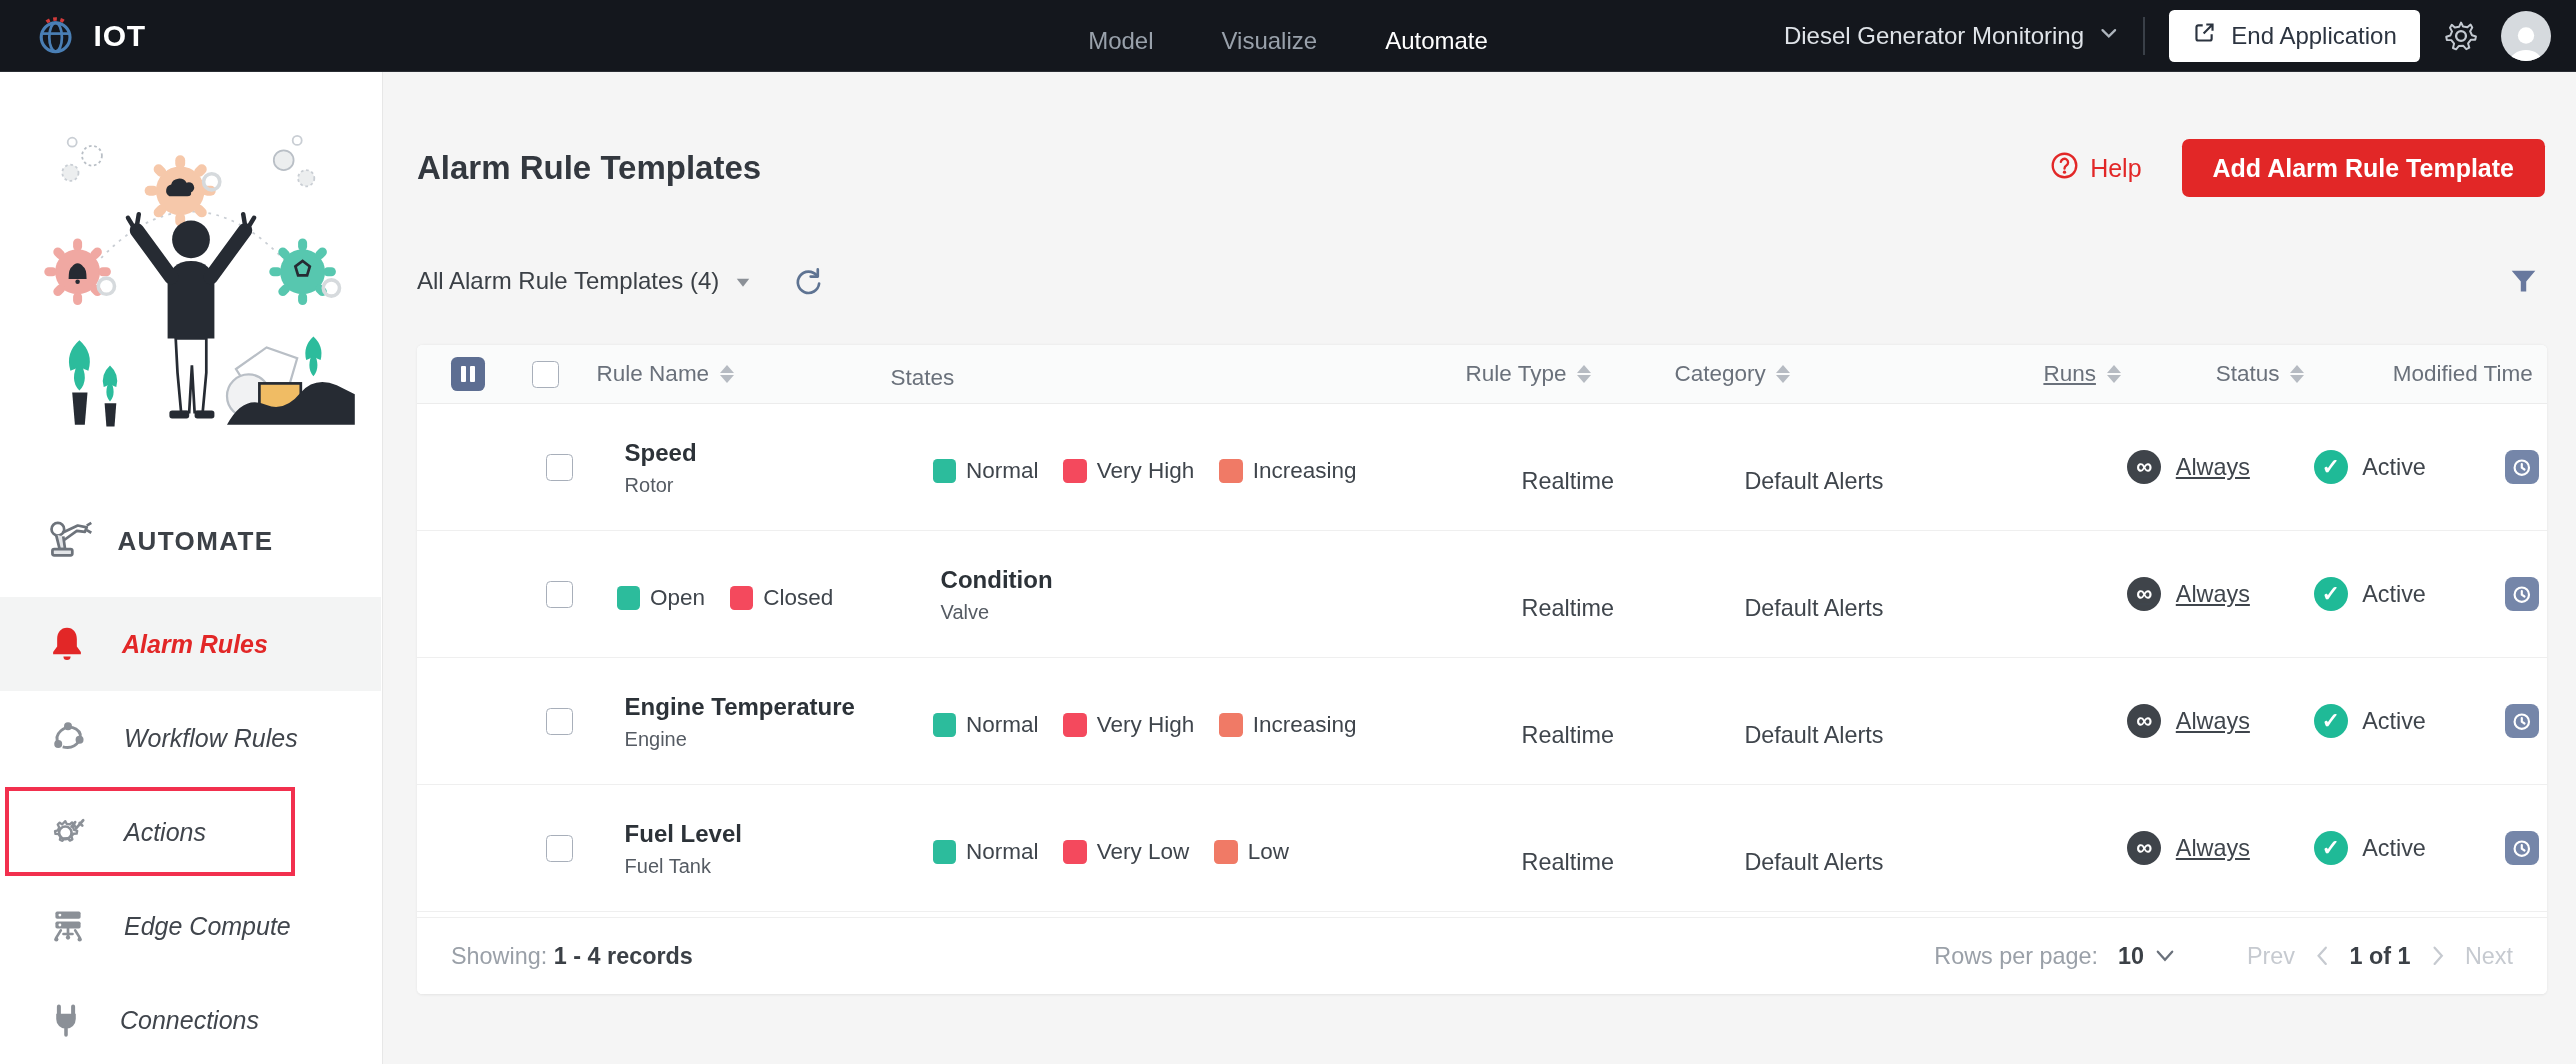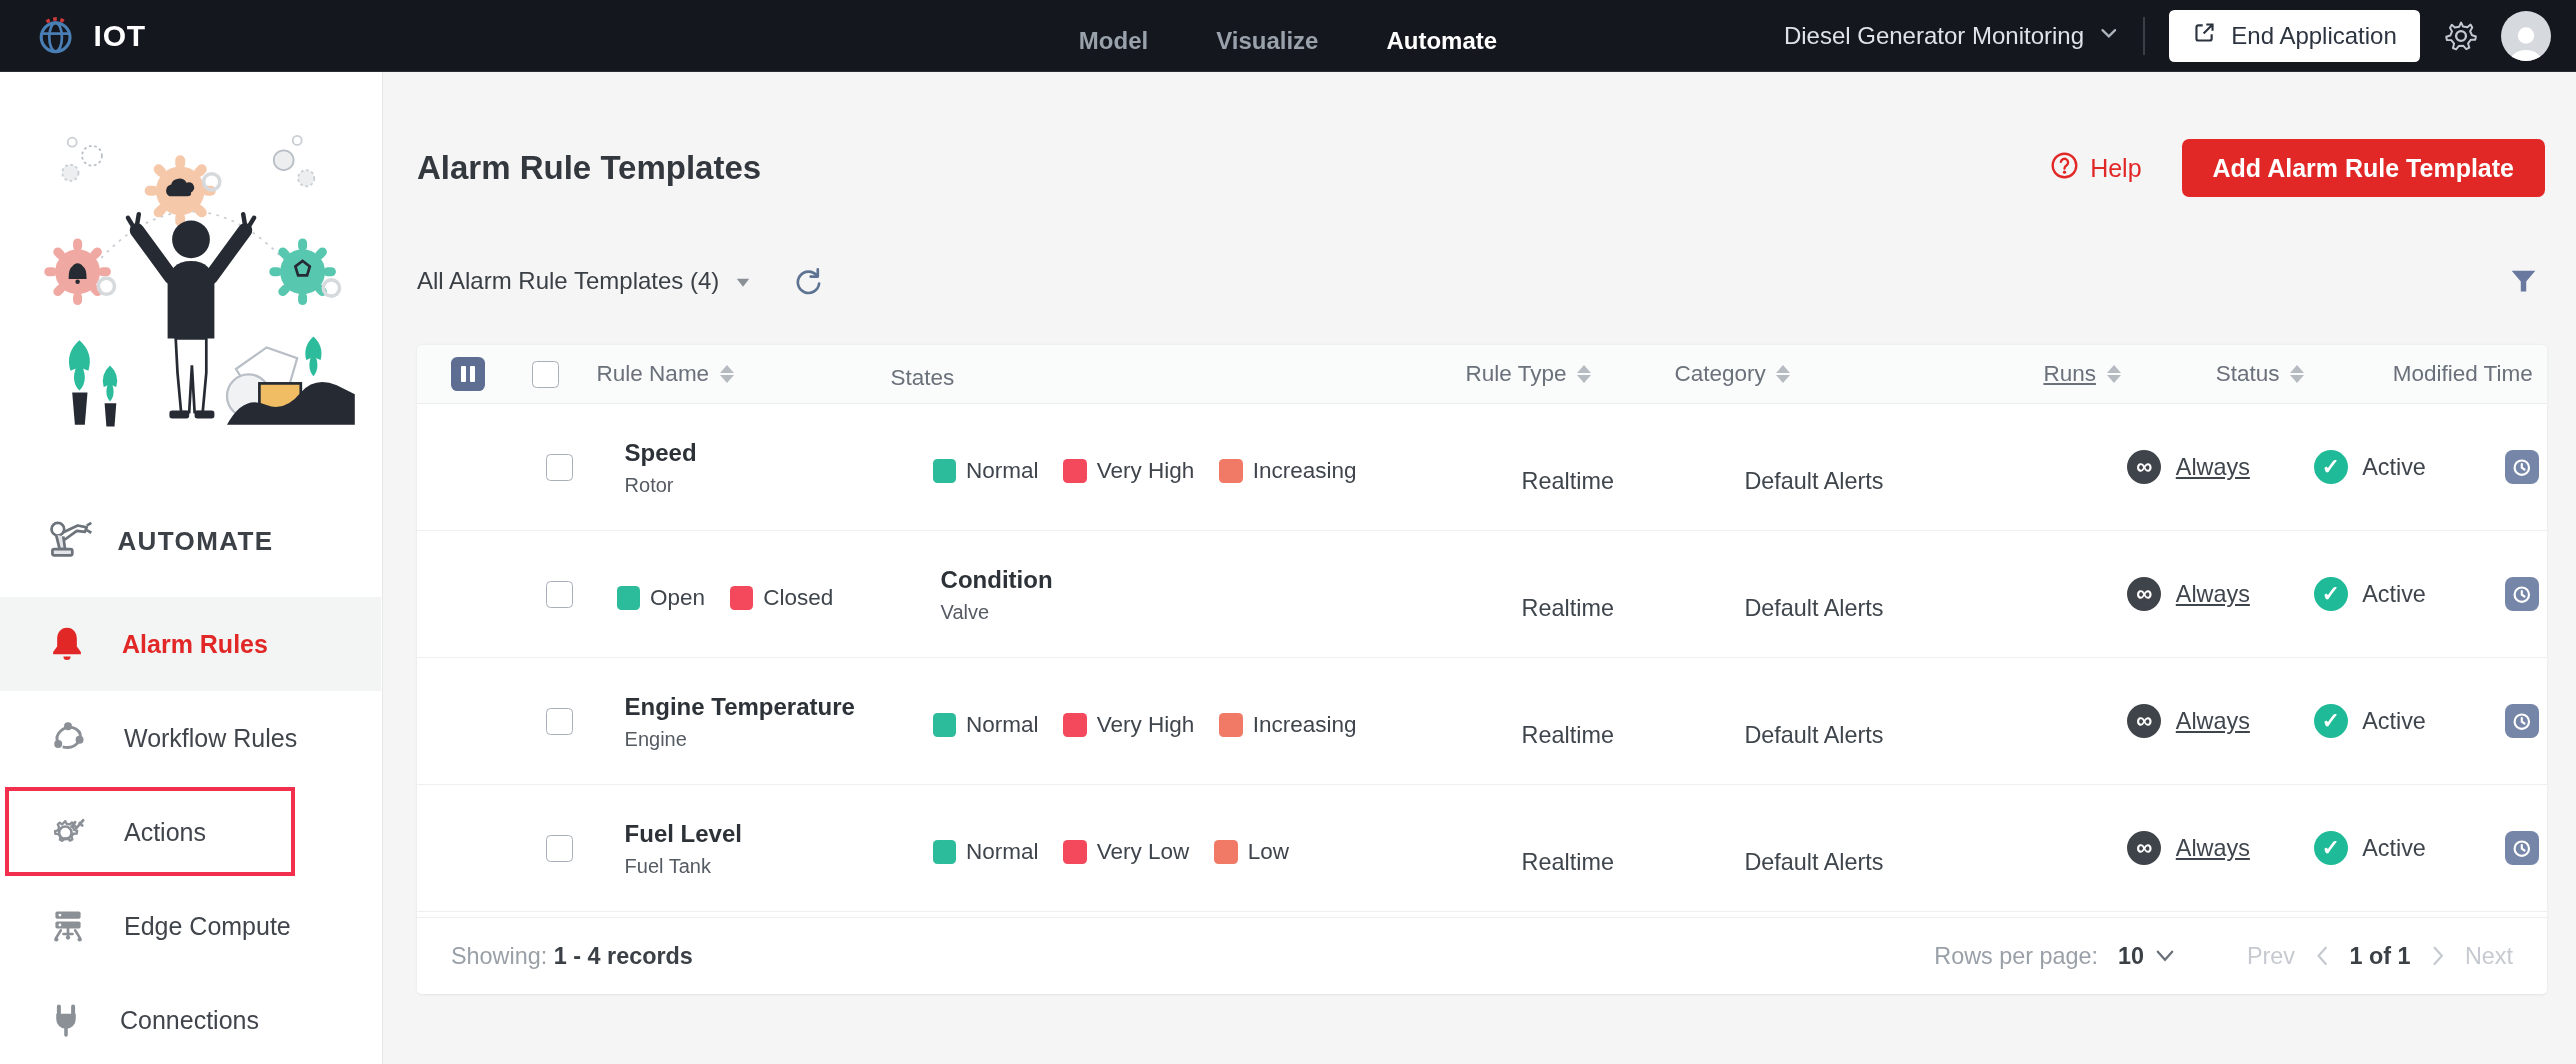--- a/index.html
+++ b/index.html
@@ -19,21 +19,21 @@
     border-bottom:0.9px solid #2a2e34;
   }
   .logo { margin-left:34px; display:flex; align-items:center; gap:14.4px; }
   .logo-text { color:#ffffff; font-size:30px; font-weight:bold; letter-spacing:0.9px; }
   .nav-center {
     position:absolute; left:50%; transform:translateX(-50%);
     height:72px; display:flex; gap:68px; align-items:center;
   }
   .nav-tab {
     position:relative; height:72px; display:flex; align-items:center;
-    font-size:24px; color:#99a1ab; cursor:pointer; font-weight:700;margin-top:11px;
+    font-size:24px; color:#99a1ab; cursor:pointer; font-weight:400;margin-top:11px;
   }
   .nav-tab.active { color:#ffffff; }
   .nav-tab.active::after {
     content:""; position:absolute; left:-7.2px; right:-7.2px; bottom:0; height:5.4px;
     background:var(--accent,#e22727);
   }
   .nav-right { margin-left:auto; margin-right:25px; display:flex; align-items:center; gap:23.4px; }
   .app-selector { display:flex; align-items:center; gap:14.4px; color:#dfe3e8; font-size:24px; cursor:pointer; }
   .nav-divider { width:1.8px; height:38px; background:#3a4048; }
   .end-app-btn {
@@ -53,21 +53,21 @@
   .illustration { position:absolute; top:54px; left:27px; width:328px; height:306px; }
   .sidebar-section {
     position:absolute; top:448px; left:47px; display:flex; align-items:center; gap:23.4px;
   }
   .sidebar-section-label { font-size:26px; font-weight:bold; color:#3c4147; letter-spacing:1.4px; }
   .sidebar-menu { position:absolute; top:525px; left:0; right:0.9px; }
   .side-item {
     position:relative; height:94px; display:flex; align-items:center; gap:38px;
     padding-left:50px; cursor:pointer;
   }
-  .side-item .label { font-size:25px; font-weight:500; color:#40454c; }
+  .side-item .label { font-size:25px; font-weight:500; color:#40454c;font-style:italic; }
   .side-item.active { background:#f3f4f4; }
   .side-item.active .label { color:var(--accent,#e22727); font-weight:bold; }
   .hl-box {
     position:absolute; left:4.5px; top:1.8px; width:290px; height:89px;
     border:4.5px solid var(--annotation,#f2304e); pointer-events:none;
   }
 
   
   .main { position:absolute; left:383px; top:72px; right:0; bottom:0; background:#f5f5f5; }
   .page-header { position:absolute; top:67px; left:34px; right:31px; display:flex; align-items:center; }

